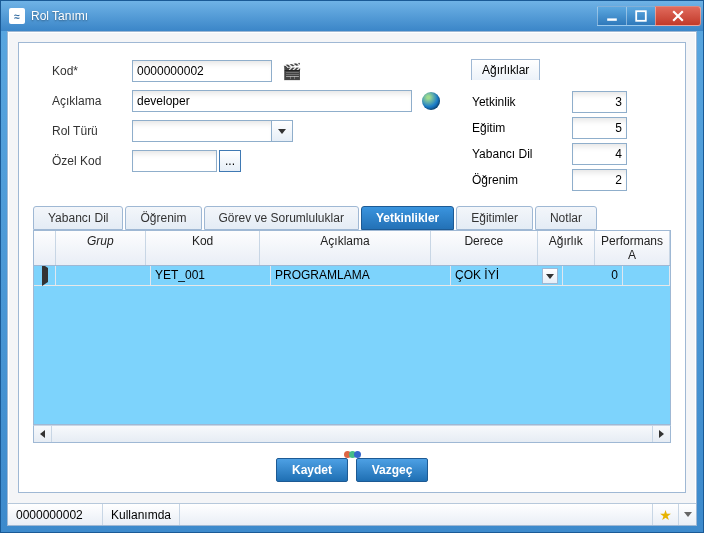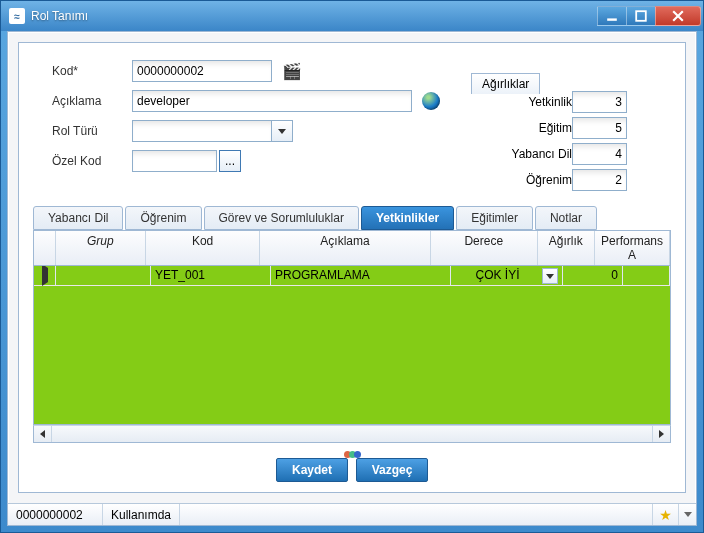--- a/index.html
+++ b/index.html
@@ -83,28 +83,28 @@
     cursor:pointer;
   }
 
   .weights {
     width:200px;
   }
   .weights .header {
     display:inline-block;
     border:1px solid #9fb8d4; border-bottom:none;
     background:#fff; padding:3px 10px;
-    position:relative; top:14px;
+    position:relative; top:0;
     background:linear-gradient(#fff,#ecf2f9);
   }
   .weights .body {
     border:1px solid transparent; padding-top:10px;
   }
   .wrow { display:flex; align-items:center; margin-bottom:4px; }
-  .wlbl { width:100px;text-align:right; }
+  .wlbl { width:100px; }
   .winp { width:55px; border:1px solid #8faecb; height:20px; text-align:right; padding-right:6px;
     box-shadow: inset 0 6px 6px -4px rgba(0,0,0,0.12); }
 
   .tabs {
     margin:0 14px; display:flex; gap:0;
   }
   .tab {
     border:1px solid #9fb8d4; background:linear-gradient(#f3f6fa,#e4ecf5);
     padding:4px 14px; cursor:pointer; color:#333;
     border-top-left-radius:3px; border-top-right-radius:3px;
@@ -122,30 +122,30 @@
   }
   .gh.sel { width:22px; }
   .gh.grup { width:95px;font-style:italic; }
   .gh.kod { width:120px; }
   .gh.acik { width:180px; }
   .gh.derece { width:112px; }
   .gh.agirlik { width:60px; }
   .gh.perf { flex:1; }
 
   .grid-body {
-    flex:1; border:1px solid #9fb8d4; border-top:none; background:#84cc16; overflow:hidden; position:relative;
+    flex:1; border:1px solid #9fb8d4; border-top:none; background:#7dd3fc; overflow:hidden; position:relative;
   }
   .grow { display:flex; border-bottom:1px solid #e8e8e8; height:20px; }
   .gc { border-right:1px solid #e0e7f0; padding:2px 4px; }
   .gc.sel { width:22px; text-align:center; }
   .gc.grup { width:95px; }
   .gc.kod { width:120px; }
   .gc.acik { width:180px; }
   .gc.derece { width:112px; display:flex; }
-  .gc.derece .dval { flex:1;text-align:center; }
+  .gc.derece .dval { flex:1; }
   .gc.derece .dd {
     width:16px; height:16px; margin-left:2px;
     border:1px solid #9fb8d4; background:linear-gradient(#fff,#e6eef7);
     display:inline-flex; align-items:center; justify-content:center; cursor:pointer;
   }
   .gc.agirlik { width:60px; text-align:right; }
   .gc.perf { flex:1; }
 
   .hscroll {
     display:flex; border:1px solid #9fb8d4; border-top:1px solid #c8d6e5; height:18px;

